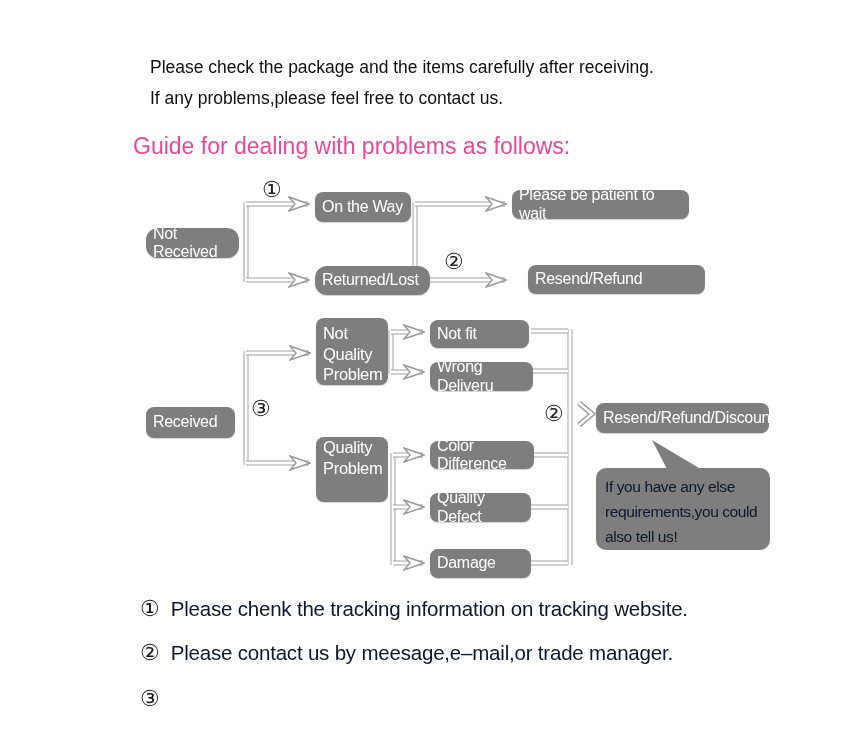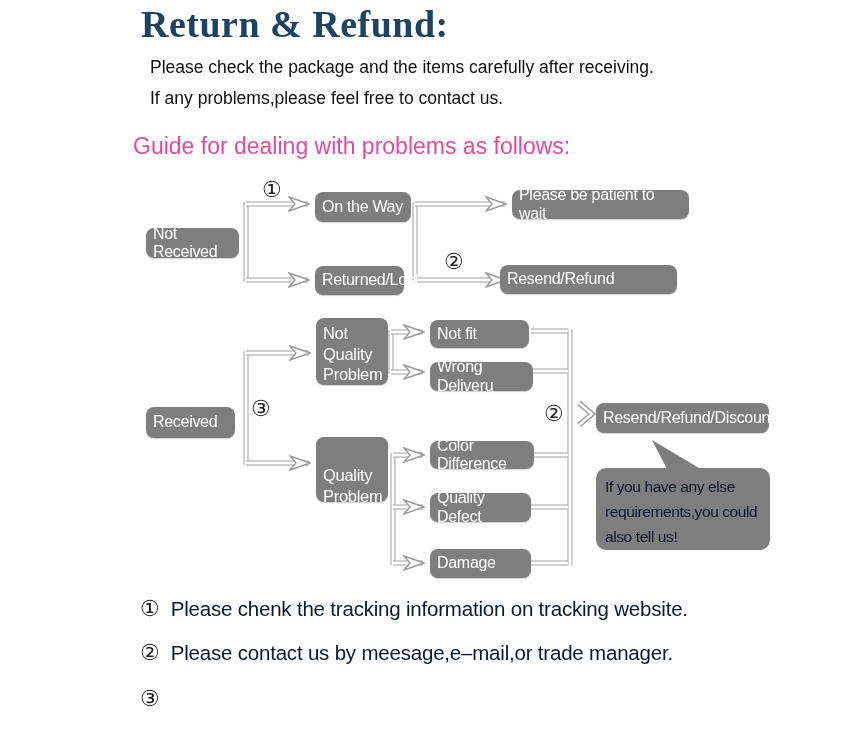--- a/index.html
+++ b/index.html
@@ -75,21 +75,20 @@
     gap:11px;
   }
   .note .num{font-size:22px;color:#1a1a1a;}
   .note .txt{font-size:20.5px;color:#0f172a;letter-spacing:-0.2px;}
 </style>
 </head>
 <body>
 
 <div id="page">
 
-  <div class="abs" id="title">Return &amp; Refund:</div>
   <div class="abs intro" style="top:57px;">Please check the package and the items carefully after receiving.</div>
   <div class="abs intro" style="top:88px;">If any problems,please feel free to contact us.</div>
   <div class="abs" id="guide-heading">Guide for dealing with problems as follows:</div>
 
   <svg class="lines" width="851" height="737">
     <defs>
       <marker id="ah" markerUnits="userSpaceOnUse" markerWidth="22" markerHeight="16" viewBox="0 0 22 16" refX="20" refY="8" orient="auto">
         <path d="M1,1 L21,8 L1,15 L7,8 Z" fill="#ffffff" stroke="#9a9a9a" stroke-width="1.4"></path>
       </marker>
     </defs>
@@ -150,31 +149,31 @@
 
       <g>
         <path d="M579,403 L592,414 L579,425" stroke="#9a9a9a" stroke-width="5.5" fill="none"></path>
         <path d="M579,403 L592,414 L579,425" stroke="#ffffff" stroke-width="2.6" fill="none"></path>
       </g>
 
       <polygon points="652,440 668,471 704,471" fill="#7e7e7e"></polygon>
     </g>
   </svg>
 
-  <div class="node" style="left:146px;top:228px;width:93px;height:30px;">Not Received</div>
+  <div class="node" style="left:146px;top:228px;width:93px;height:30px;border-radius:12px;">Not Received</div>
   <div class="node" style="left:315px;top:192px;width:96px;height:30px;">On the Way</div>
   <div class="node" style="left:512px;top:190px;width:177px;height:29px;">Please be patient to wait</div>
-  <div class="node" style="left:315px;top:266px;width:89px;height:29px;">Returned/Lost</div>
-  <div class="node" style="left:500px;top:265px;width:177px;height:29px;">Resend/Refund</div>
+  <div class="node" style="left:315px;top:266px;width:115px;height:29px;border-radius:12px;">Returned/Lost</div>
+  <div class="node" style="left:528px;top:265px;width:177px;height:29px;">Resend/Refund</div>
   <div class="node multiline" style="left:316px;top:318px;width:72px;height:67px;">Not Quality Problem</div>
   <div class="node" style="left:430px;top:320px;width:99px;height:28px;">Not fit</div>
   <div class="node" style="left:430px;top:362px;width:103px;height:29px;">Wrong Deliveru</div>
   <div class="node" style="left:146px;top:407px;width:89px;height:31px;">Received</div>
   <div class="node" style="left:596px;top:403px;width:173px;height:30px;">Resend/Refund/Discount</div>
-  <div class="node multiline" style="left:316px;top:437px;width:72px;height:65px;padding-top:28px;">Quality Problem</div>
+  <div class="node multiline" style="left:316px;top:437px;width:72px;height:65px;padding-top:0;">Quality Problem</div>
   <div class="node" style="left:430px;top:441px;width:104px;height:28px;">Color Difference</div>
   <div class="node" style="left:430px;top:493px;width:101px;height:29px;">Quality Defect</div>
   <div class="node" style="left:430px;top:549px;width:101px;height:29px;">Damage</div>
 
   <div id="speech-bubble">If you have any else requirements,you could also tell us!</div>
 
   <div class="marker" style="left:262px;top:179px;">①</div>
   <div class="marker" style="left:444px;top:251px;">②</div>
   <div class="marker" style="left:251px;top:398px;">③</div>
   <div class="marker" style="left:544px;top:403px;">②</div>

